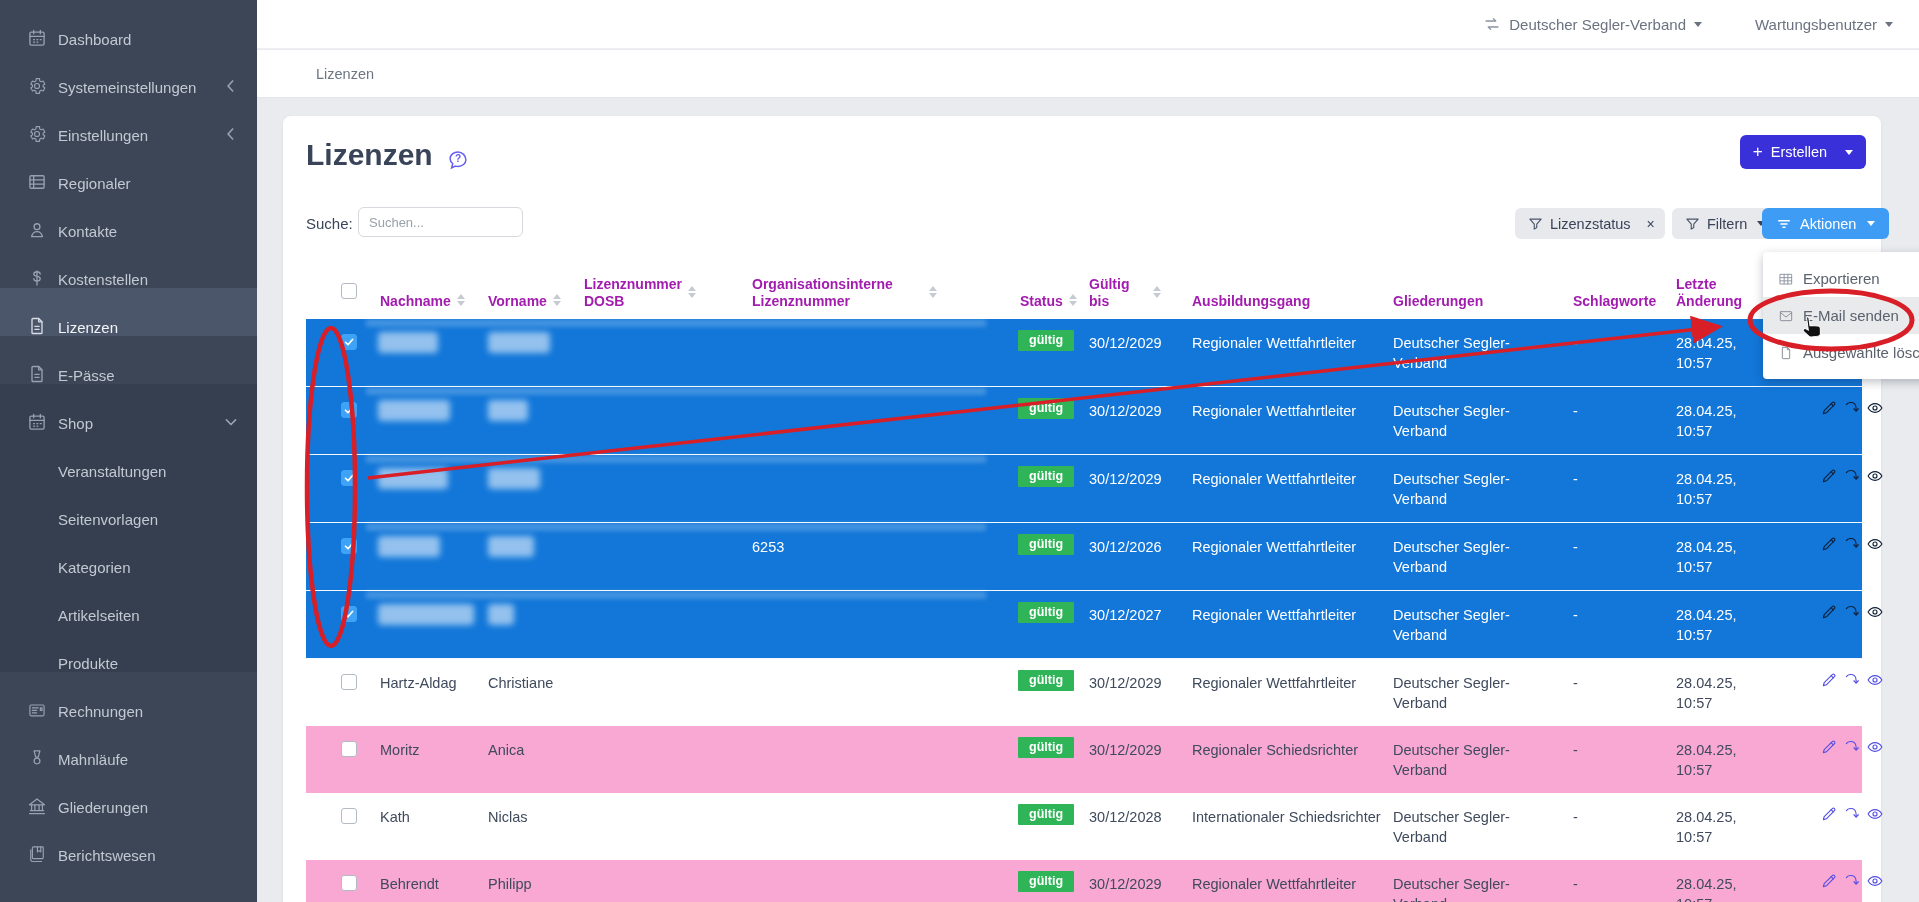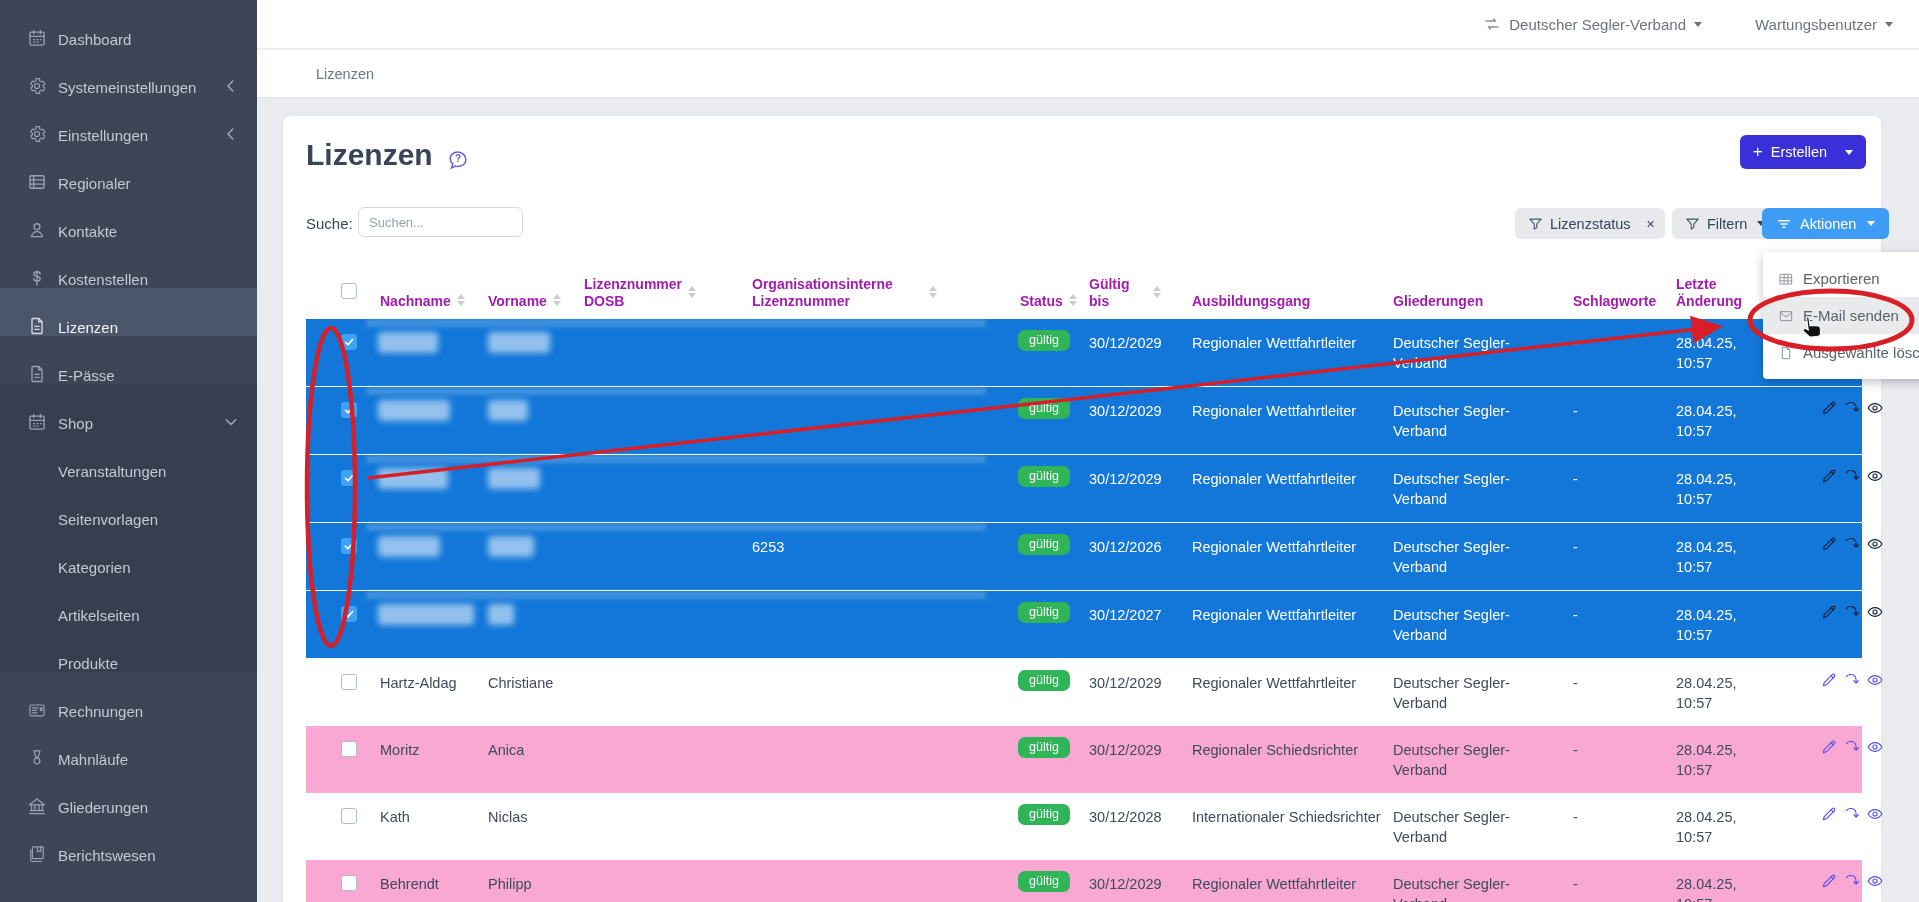--- a/index.html
+++ b/index.html
@@ -64,22 +64,22 @@
   .tbody{left:23px;top:203px;width:1556px;}
   .row{position:relative;height:67px;font-size:14.5px;color:#3f4a5c;}
   .row.white{background:#fff;}
   .row.grey{background:#f9a8d4;}
   .row.selected{background:#1277d9;color:#fff;border-bottom:1px solid rgba(255,255,255,.95);}
   .cell{position:absolute;top:14px;line-height:20px;}
   .cb{position:absolute;left:35px;top:15px;width:16px;height:16px;border-radius:3px;background:#fff;
     border:1.5px solid #b3bac4;box-sizing:border-box;cursor:pointer;}
   .cb.checked{background:#3ea2f6;border-color:#3ea2f6;}
   .cb.checked svg{width:12px;height:12px;margin:1px;display:block;}
-  .badge{position:absolute;left:712px;top:11px;background:#2fb457;color:#fff;font-size:12.5px;font-weight:normal;
-    border-radius:7px;padding:4px 11px;line-height:1;}
+  .badge{position:absolute;left:712px;top:11px;background:#2fb457;color:#fff;font-size:12.5px;font-weight:bold;
+    border-radius:1px;padding:4px 11px;line-height:1;}
   .blurb{position:absolute;top:13px;height:21px;border-radius:4px;background:rgba(255,255,255,.55);filter:blur(3px);}
   .blurstrip{position:absolute;left:60px;top:0;width:620px;height:8px;background:rgba(255,255,255,.2);filter:blur(2px);}
   .ract{position:absolute;top:12px;width:18px;height:18px;cursor:pointer;background:none;border:none;padding:0;}
   .ract svg{width:18px;height:18px;display:block;}
   .row.selected .ract{color:#0f1f38;}
   .row:not(.selected) .ract{color:#544ee2;}
   
   .menu{position:absolute;left:1763px;top:252px;width:182px;background:#fff;border-radius:4px;
     box-shadow:0 3px 10px rgba(20,30,50,.28);padding:8px 0;z-index:50;}
   .menu-item{height:37px;display:flex;align-items:center;gap:9px;padding:0 15px;font-size:15px;color:#5a626e;cursor:pointer;white-space:nowrap;}

